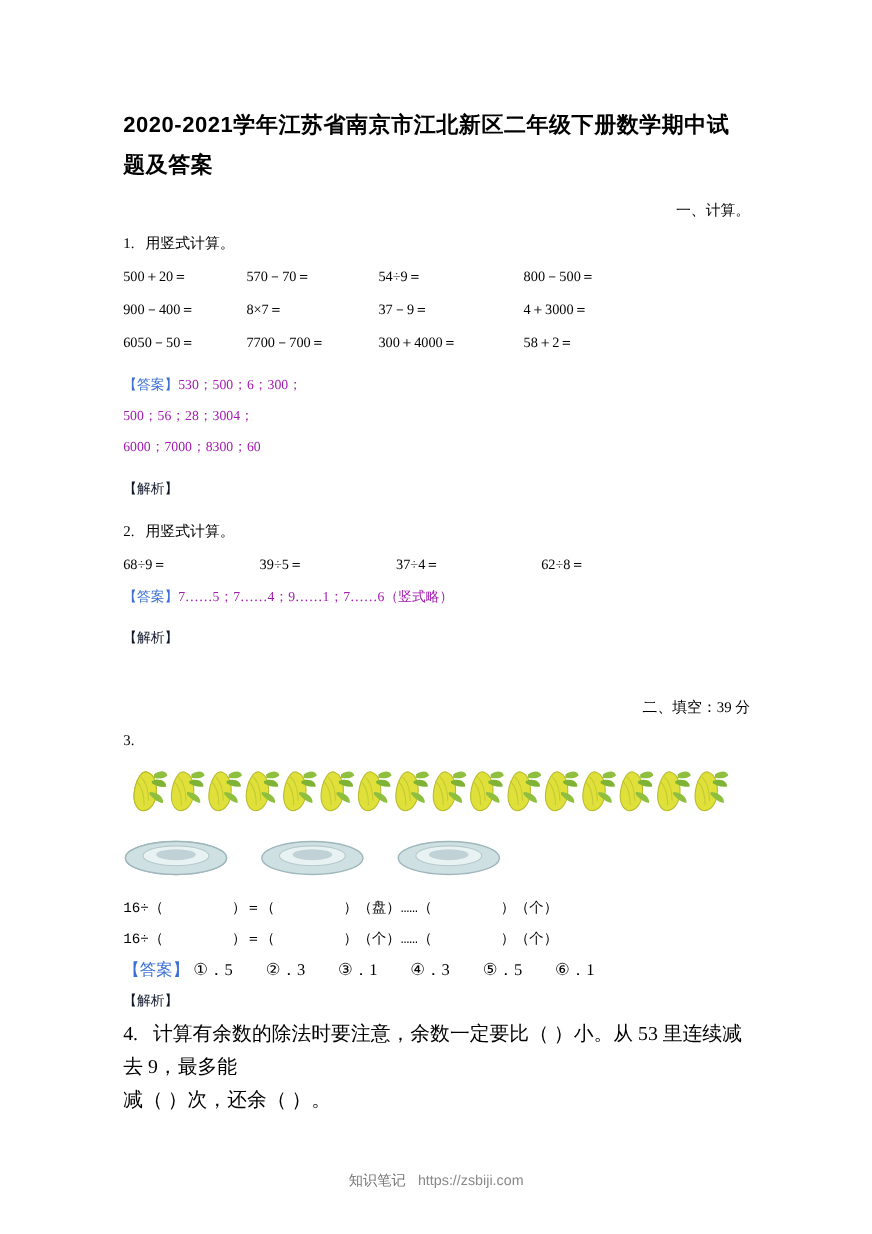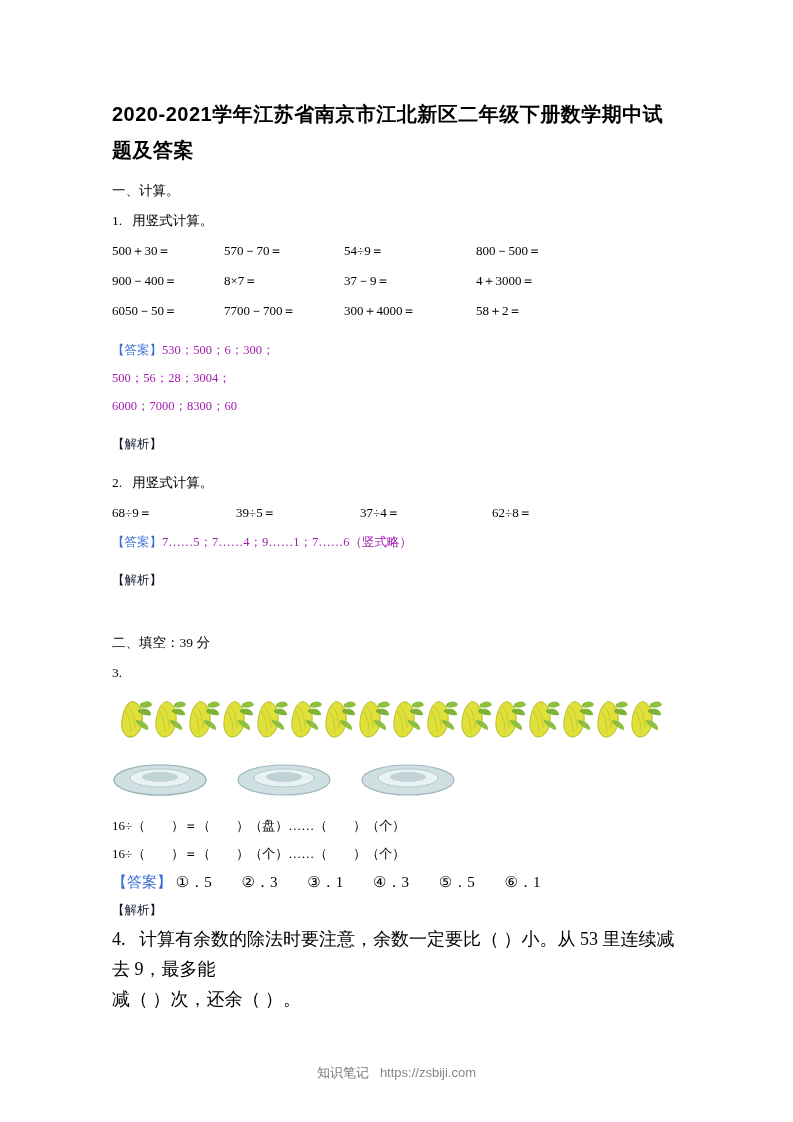--- a/index.html
+++ b/index.html
@@ -34,20 +34,21 @@
     font-weight: bold;
     line-height: 36px;
     letter-spacing: 0.5px;
     color: #000;
     margin: 0 0 6px 0;
   }
   .sec-head {
     font-size: 13.5px;
     line-height: 30px;
     margin: 8px 0 0 0;
+    text-align: right;
   }
   .q-line {
     font-size: 13.5px;
     line-height: 30px;
     margin: 0;
   }
   .exprs {
     display: flex;
     font-size: 13px;
     line-height: 30px;
@@ -82,20 +83,21 @@
   .plates {
     position: relative;
     height: 50px;
     margin: 12px 0 6px 0;
   }
   .fillline {
     font-size: 13px;
     line-height: 28px;
     margin: 0;
     white-space: pre;
+    font-family: Liberation Mono, monospace;
   }
   .ans-row {
     font-size: 15px;
     line-height: 28px;
     margin: 0;
   }
   .ans-row .item { display: inline-block; }
   .para {
     font-size: 18px;
     line-height: 30px;
@@ -124,21 +126,21 @@
 
     <p class="sec-head">一、计算。</p>
 
     <p class="q-line">
       <span>1.</span>
       &nbsp;
       <span>用竖式计算。</span>
     </p>
 
     <div class="exprs">
-      <span style="width:112px">500＋30＝</span>
+      <span style="width:112px">500＋20＝</span>
       <span style="width:120px">570－70＝</span>
       <span style="width:132px">54÷9＝</span>
       <span style="width:120px">800－500＝</span>
     </div>
     <div class="exprs">
       <span style="width:112px">900－400＝</span>
       <span style="width:120px">8×7＝</span>
       <span style="width:132px">37－9＝</span>
       <span style="width:120px">4＋3000＝</span>
     </div>

